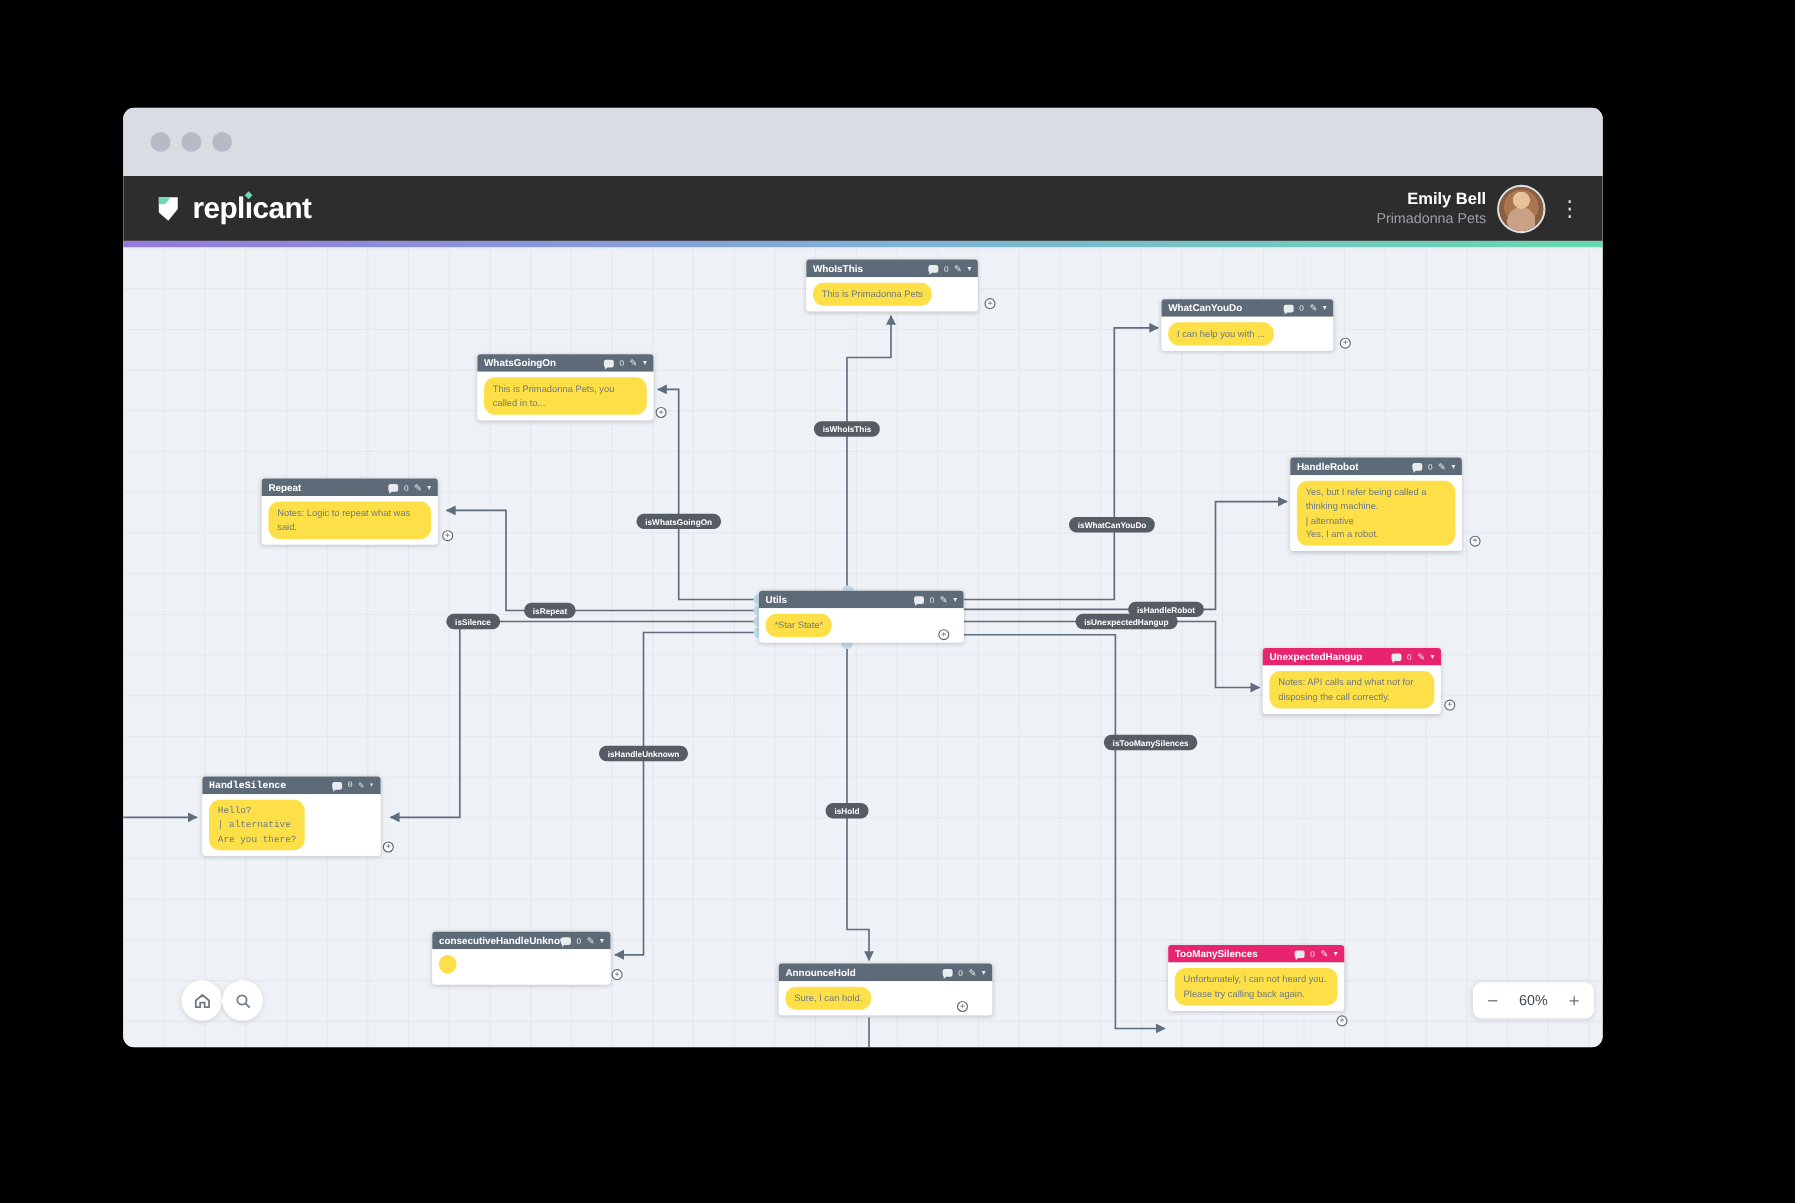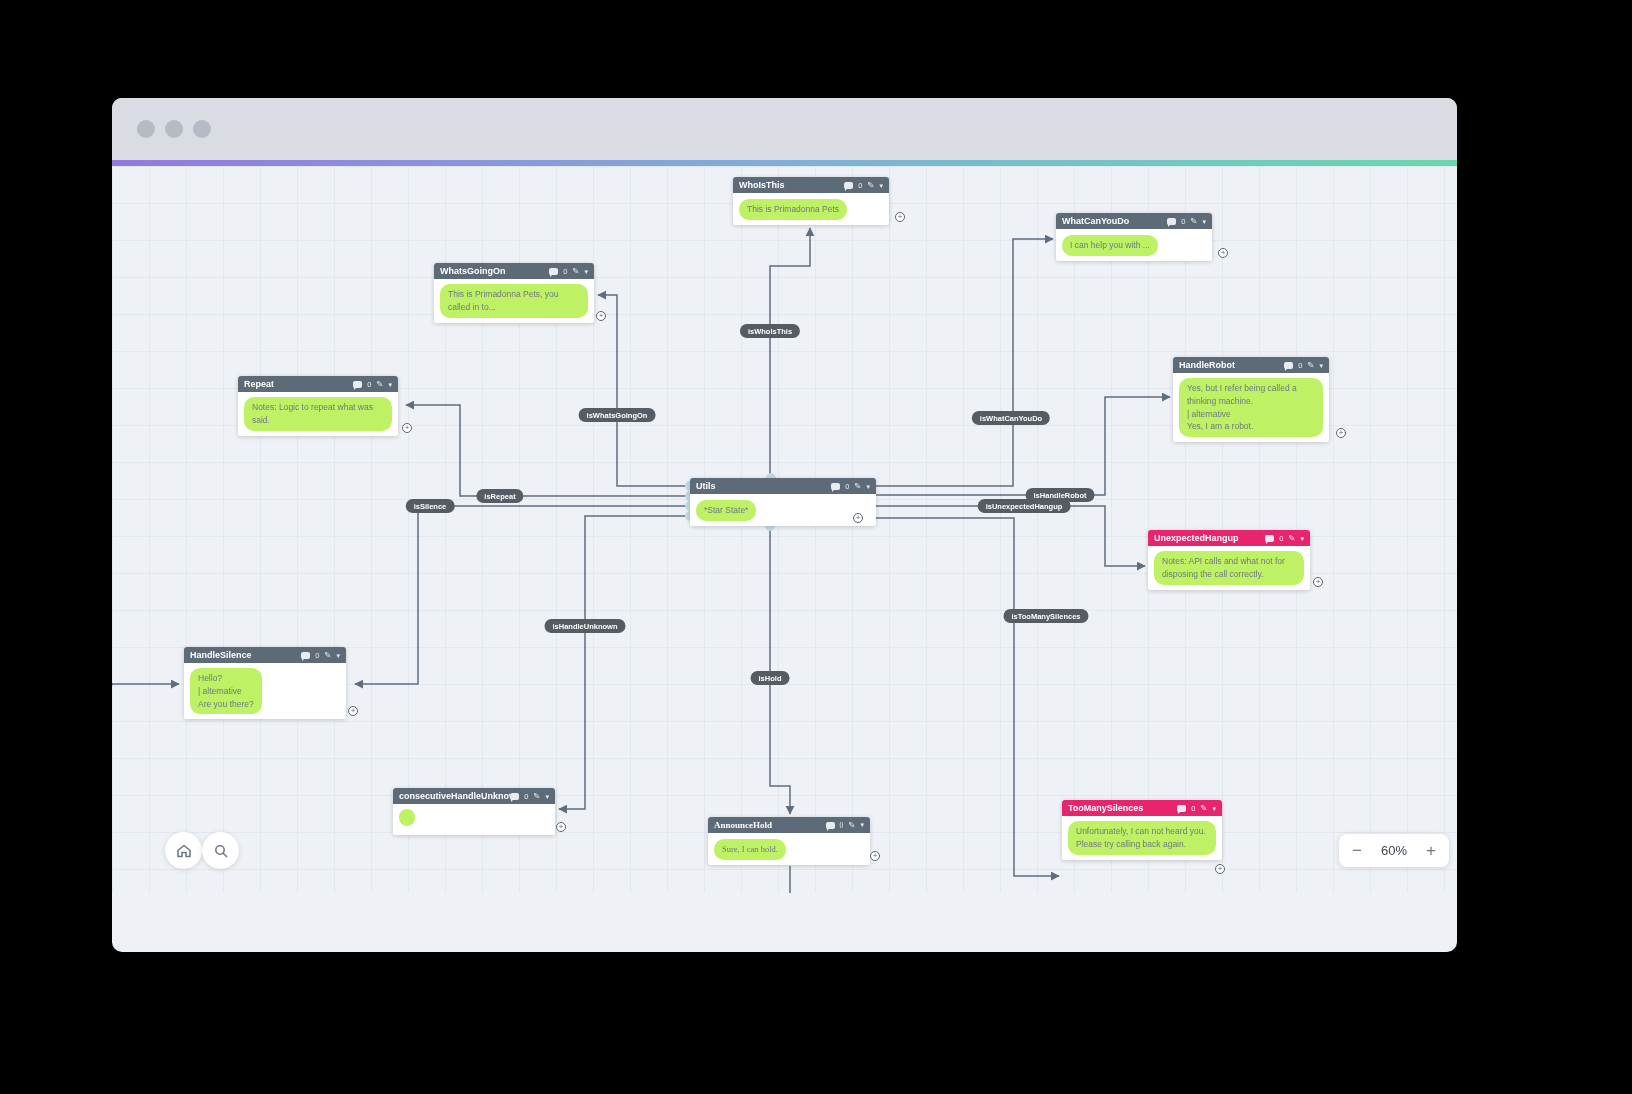--- a/index.html
+++ b/index.html
@@ -49,21 +49,21 @@
   .node-header { height:16px; display:flex; align-items:center; justify-content:space-between;
     padding:0 6px; border-radius:3px 3px 0 0; }
   .node-title { color:#fff; font-size:9px; font-weight:bold; white-space:nowrap; overflow:hidden; }
   .node-actions { display:flex; align-items:center; gap:5px; color:#e8ecef; }
   .comment-icon { position:relative; width:9px; height:7px; background:#e8ecef; border-radius:2px; display:inline-block; }
   .comment-icon::after { content:""; position:absolute; left:1px; bottom:-2px; border:2px solid transparent; border-top-color:#e8ecef; border-left-color:#e8ecef; }
   .comment-count { font-size:7.5px; }
   .edit-icon { font-size:8.5px; line-height:1; cursor:pointer; }
   .caret-icon { font-size:7px; line-height:1; cursor:pointer; }
   .node-body { padding:5px 6px; border-radius:0 0 3px 3px; background:#fff; min-height:26px; }
-  .bubble { display:inline-block; background:#bef264; border-radius:10px; padding:4px 8px;
+  .bubble { display:inline-block; background:#fde047; border-radius:10px; padding:4px 8px;
     font-size:8.5px; color:#6f7984; line-height:1.5; max-width:100%; }
   .bubble.empty { min-width:12px; min-height:17px; }
 
   .port { position:absolute; width:10px; height:10px; border-radius:50%; background:#fff;
     border:1px solid #5b6570; color:#5b6570; font-size:8px; line-height:8px; text-align:center;
     transform:translate(-50%,-50%); z-index:3; cursor:pointer; }
 
   .edge-label { position:absolute; transform:translate(-50%,-50%); z-index:4;
     background:#565c64; color:#fff; font-size:7.5px; font-weight:bold; padding:2.5px 8px;
     border-radius:9px; white-space:nowrap; cursor:pointer; }
@@ -83,20 +83,40 @@
 <body>
 
 <div class="window">
 
   <div class="chrome">
     <span class="dot"></span>
     <span class="dot"></span>
     <span class="dot"></span>
   </div>
 
+  <div class="appbar">
+    <div class="logo">
+      <svg width="26" height="28" viewBox="0 0 24 26">
+        <path d="M4 3 H20 V13 L12 23 L4 16 Z" fill="#ffffff"></path>
+        <path d="M4 3 H14 L9.5 9 H4 Z" fill="#6fd8b4"></path>
+      </svg>
+      <span class="logo-text">
+          <span>repl</span>
+          <span class="logo-i">ı</span>
+          <span>cant</span>
+        </span>
+    </div>
+    <div class="spacer"></div>
+    <div class="userinfo">
+      <div class="user-name">Emily Bell</div>
+      <div class="user-org">Primadonna Pets</div>
+    </div>
+    <div class="avatar"></div>
+    <div class="kebab">⋮</div>
+  </div>
 
   <div class="gradientbar"></div>
 
   <div class="canvas" id="canvas">
     <svg id="edges-svg">
       <defs>
         <marker id="arrow" markerWidth="7" markerHeight="7" refX="5.5" refY="3" orient="auto">
           <path d="M0,0 L6,3 L0,6 Z" fill="#5f6e7e"></path>
         </marker>
       </defs>
@@ -245,21 +265,21 @@
         <span class="comment-count">0</span>
         <span class="edit-icon">✎</span>
         <span class="caret-icon">▾</span>
       </span>
     </div>
     <div class="node-body">
       <div class="bubble"><div>Notes: API calls and what not for disposing the call correctly.</div></div>
     </div>
   </div>
       <div class="port" style="left: 1206px; top: 416px;">+</div>
-      <div class="node" style="left: 72px; top: 481px; width: 162px;">
+      <div class="node" style="left: 72px; top: 481px; width: 162px; font-family: Liberation Mono, monospace;">
     <div class="node-header" style="background: rgb(93, 106, 119);">
       <span class="node-title">HandleSilence</span>
       <span class="node-actions">
         <span class="comment-icon"></span>
         <span class="comment-count">0</span>
         <span class="edit-icon">✎</span>
         <span class="caret-icon">▾</span>
       </span>
     </div>
     <div class="node-body">
@@ -275,21 +295,21 @@
         <span class="comment-count">0</span>
         <span class="edit-icon">✎</span>
         <span class="caret-icon">▾</span>
       </span>
     </div>
     <div class="node-body">
       <div class="bubble empty"></div>
     </div>
   </div>
       <div class="port" style="left: 449px; top: 661px;">+</div>
-      <div class="node" style="left: 596px; top: 651px; width: 162px; font-family: Liberation Serif, serif;">
+      <div class="node" style="left: 596px; top: 651px; width: 194px;">
     <div class="node-header" style="background: rgb(93, 106, 119);">
       <span class="node-title">AnnounceHold</span>
       <span class="node-actions">
         <span class="comment-icon"></span>
         <span class="comment-count">0</span>
         <span class="edit-icon">✎</span>
         <span class="caret-icon">▾</span>
       </span>
     </div>
     <div class="node-body">

